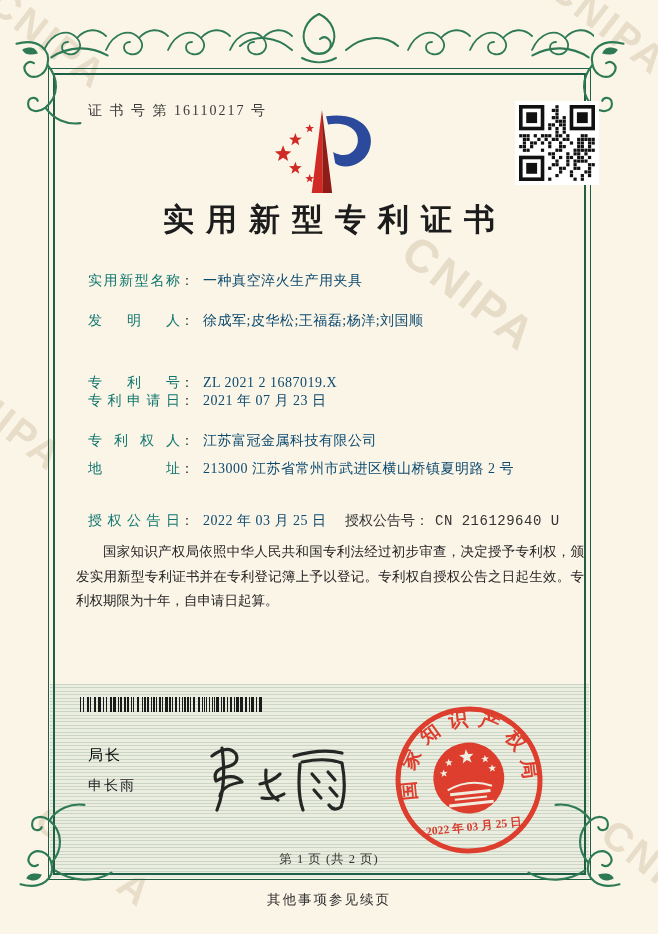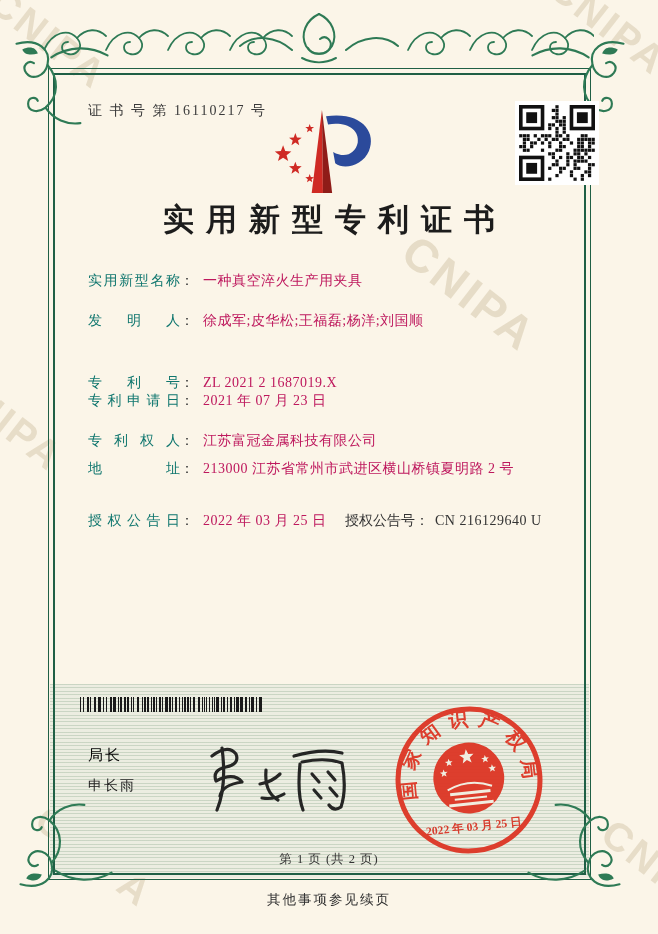--- a/index.html
+++ b/index.html
@@ -53,21 +53,21 @@
     text-align:center;font-size:31px;font-weight:bold;color:#1c1c1c;
     letter-spacing:12px;text-indent:12px;
   }
   .rows{position:absolute;left:88px;top:268px;width:500px;z-index:5;}
   .row{position:absolute;left:0;white-space:nowrap;font-size:14px;color:#333;}
   .row .lbl{
     display:inline-block;width:92px;vertical-align:bottom;
     text-align:justify;text-align-last:justify;color:#0f766e;
   }
   .row .colon{display:inline-block;}
-  .row .val{display:inline-block;margin-left:9px;letter-spacing:0.5px;color:#be185d;}
+  .row .val{display:inline-block;margin-left:9px;letter-spacing:0.5px;color:#0c4a6e;}
   .row2{position:absolute;white-space:nowrap;font-size:14px;color:#333;}
   .body-text{
     position:absolute;left:76px;top:540px;width:508px;z-index:5;
     font-size:13.5px;line-height:1.82;text-align:justify;color:#242424;
   }
   .body-text p{margin:0;text-indent:2em;}
   .barcode{position:absolute;left:80px;top:697px;width:186px;height:15px;z-index:5;}
   .officer-title{position:absolute;left:88px;top:746px;font-size:15px;letter-spacing:2px;z-index:5;color:#000000;}
   .officer-name{position:absolute;left:88px;top:777px;font-size:14px;letter-spacing:2px;z-index:5;color:#222;}
   .signature{position:absolute;left:182px;top:726px;z-index:5;}
@@ -319,25 +319,26 @@
   <div class="row" style="top:164px;">
     <span class="lbl">专利权人</span><span class="colon">：</span><span class="val">江苏富冠金属科技有限公司</span>
   </div>
   <div class="row" style="top:192px;">
     <span class="lbl">地址</span><span class="colon">：</span><span class="val">213000  江苏省常州市武进区横山桥镇夏明路 2 号</span>
   </div>
   <div class="row" style="top:244px;">
     <span class="lbl">授权公告日</span><span class="colon">：</span><span class="val">2022 年 03 月 25 日</span>
   </div>
 </div>
-<div class="row2" style="left:345px;top:512px;z-index:5;">
+<div class="row2" style="left:345px;top:512px;z-index:5;font-family:Liberation Mono, monospace;">
   <span>授权公告号</span><span>：</span><span style="margin-left:6px;letter-spacing:0.5px;">CN 216129640 U</span>
 </div>
 
 <div class="body-text">
+  <p>国家知识产权局依照中华人民共和国专利法经过初步审查，决定授予专利权，颁发实用新型专利证书并在专利登记簿上予以登记。专利权自授权公告之日起生效。专利权期限为十年，自申请日起算。</p>
 </div>
 
 <svg class="barcode" id="barcode-svg" viewBox="0 0 186 15">
     <rect x="0" y="0" width="1" height="15" fill="#1a1a1a"></rect>
     <rect x="3" y="0" width="1" height="15" fill="#1a1a1a"></rect>
     <rect x="7" y="0" width="2" height="15" fill="#1a1a1a"></rect>
     <rect x="10" y="0" width="1" height="15" fill="#1a1a1a"></rect>
     <rect x="14" y="0" width="2" height="15" fill="#1a1a1a"></rect>
     <rect x="18" y="0" width="3" height="15" fill="#1a1a1a"></rect>
     <rect x="23" y="0" width="1" height="15" fill="#1a1a1a"></rect>

